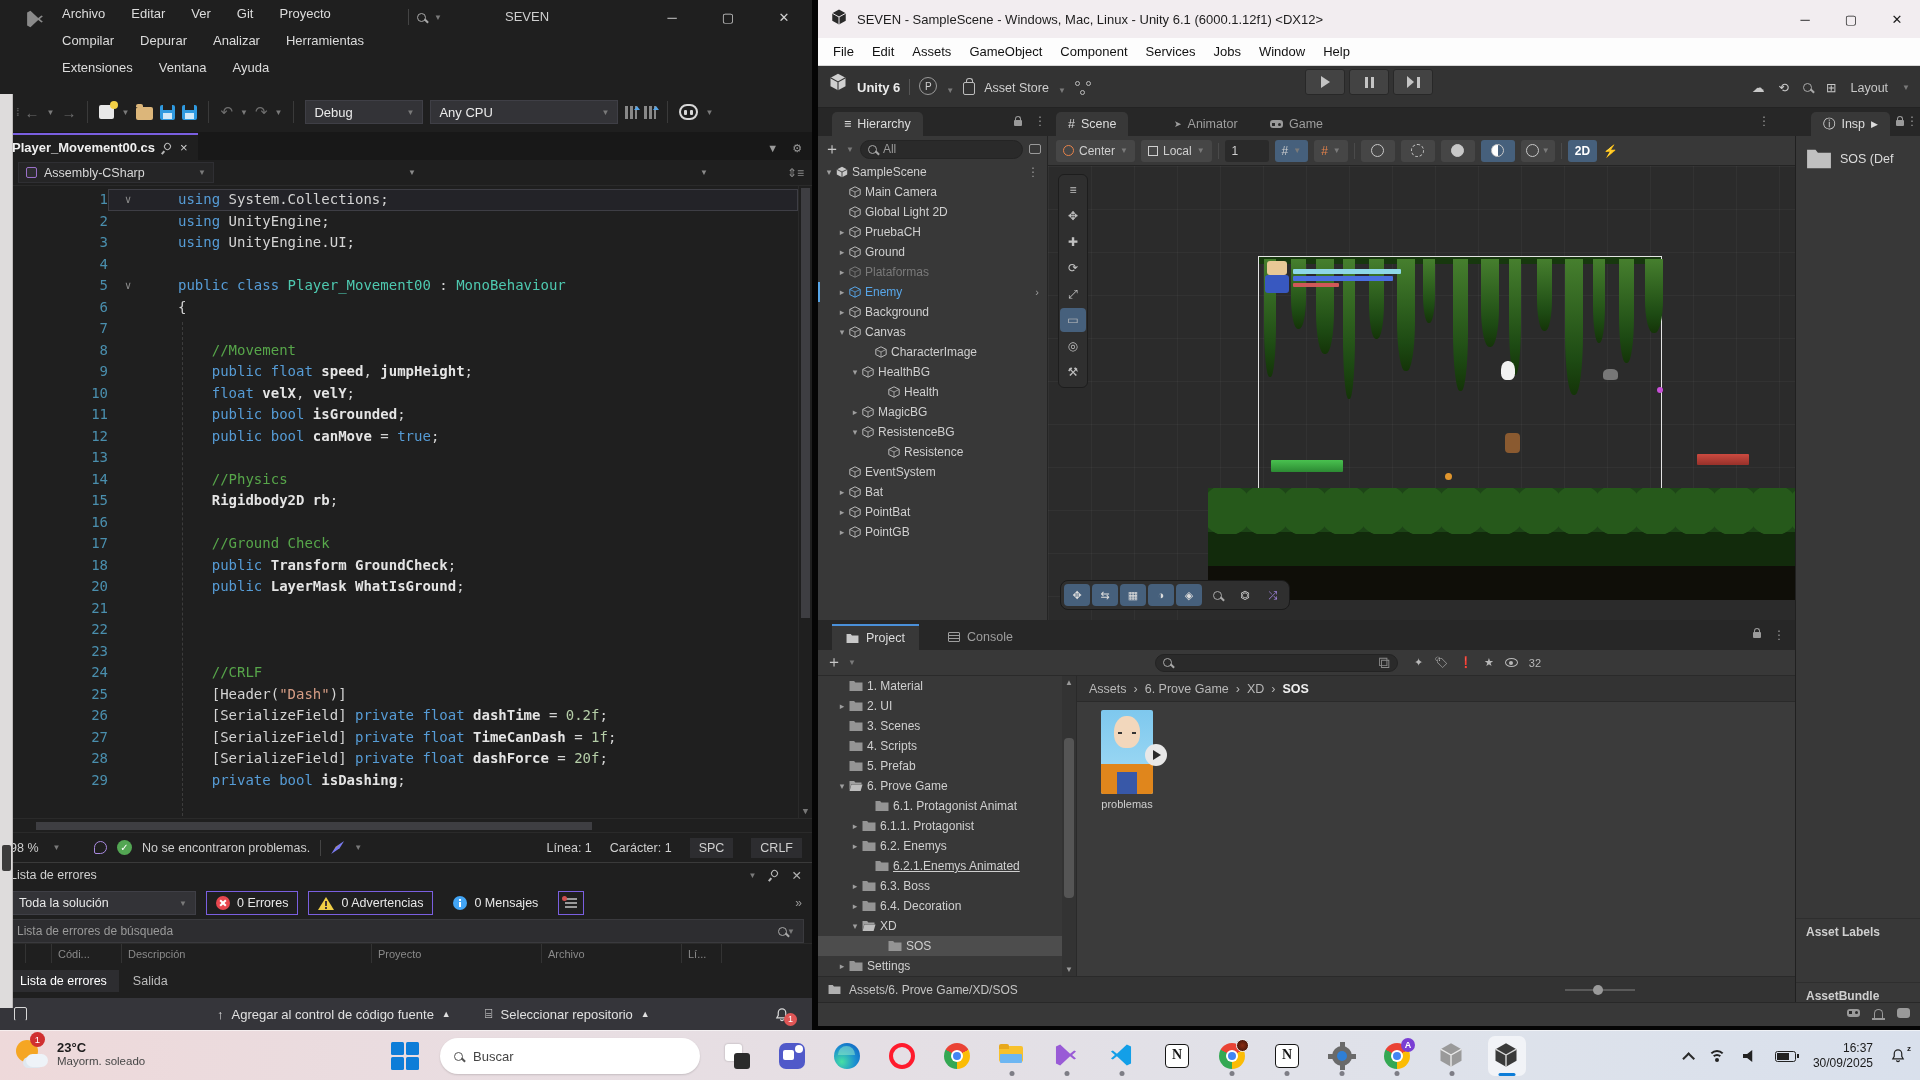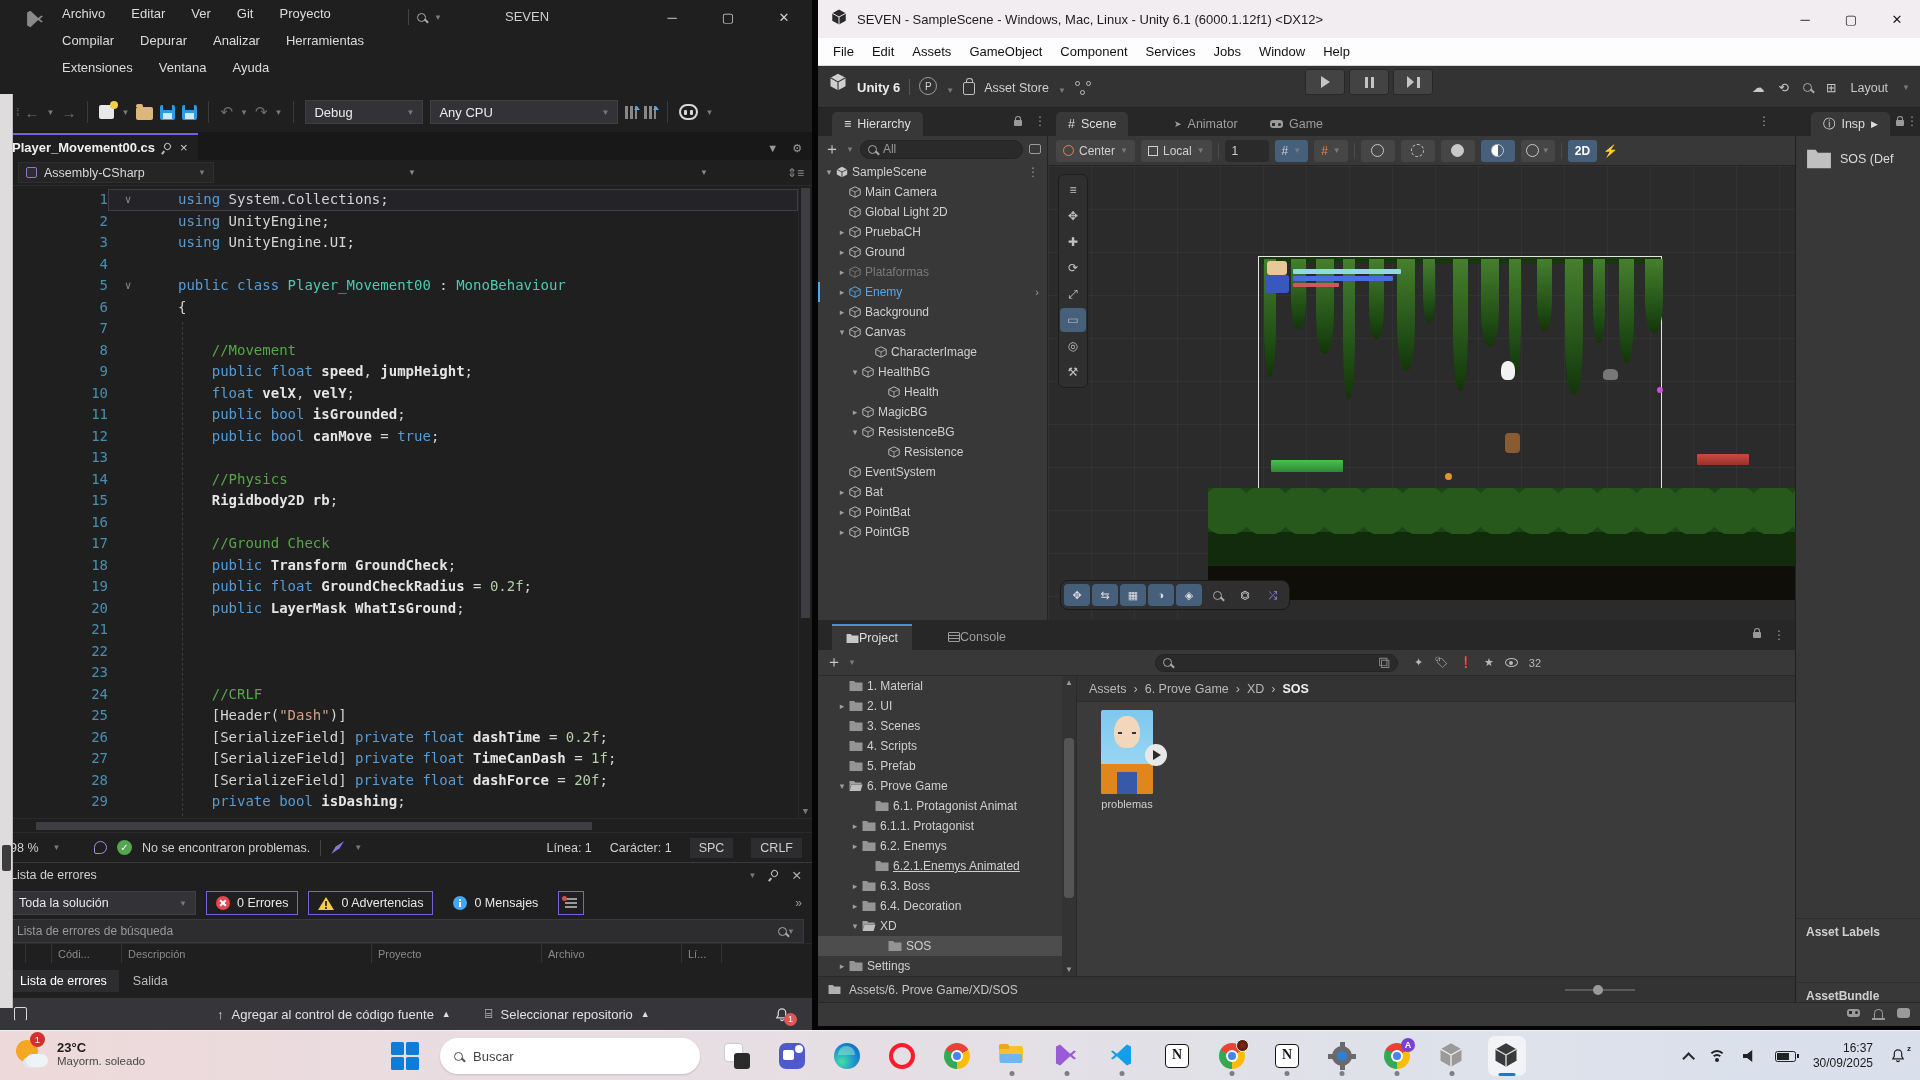--- a/index.html
+++ b/index.html
@@ -193,21 +193,21 @@
   .vine { position:absolute; top:2px; border-radius:0 0 45% 45%; background:linear-gradient(180deg,#467f2e,#1d4a13 75%,#143408); }
   .hbar { position:absolute; border-radius:1px; }
   .sprite { position:absolute; }
   #ground { position:absolute; left:160px; right:0; top:322px; height:132px;
     background:
       radial-gradient(circle 26px at 19px 22px, #26591b 97%, transparent) 0 0/39px 46px repeat-x,
       linear-gradient(#1d4517 0 44px, #122b0c 44px 78px, #0f0e08 78px 112px, #2b2b2b 112px);
   }
   #u-proj { position:absolute; left:0; top:620px; width:977px; height:382px; background:#383838; }
   .p-tabs { height:30px; background:#272727; position:relative; }
-  .p-tab { position:absolute; bottom:0; height:26px; display:flex; align-items:center; padding:0 14px; color:#9e9e9e; font-size:12.5px; border-radius:0;}
+  .p-tab { position:absolute; bottom:0; height:26px; display:flex; align-items:center; gap:7px; padding:0 14px; color:#9e9e9e; font-size:12.5px; border-radius:0;}
   .p-tab.active { background:#383838; color:#dcdcdc; border-top:2px solid var(--unity-tab-accent); }
   .p-tabs .rights { position:absolute; right:10px; top:8px; display:flex; gap:12px; }
   .consoleic { width:12px; height:10px; border:1.3px solid #9e9e9e; border-radius:1px; background:linear-gradient(transparent 2px,#9e9e9e 2px,#9e9e9e 3.3px,transparent 3.3px,transparent 5px,#9e9e9e 5px,#9e9e9e 6.3px,transparent 6.3px);}
   .p-tools { height:26px; background:#383838; border-bottom:1px solid #2a2a2a; position:relative; display:flex; align-items:center; padding:0 8px; gap:6px; color:#c8c8c8;}
   .p-search { position:absolute; left:337px; width:243px; height:18px; background:#2a2a2a; border:1px solid #232323; border-radius:9px; display:flex; align-items:center; padding:0 7px; gap:6px;}
   .p-icons { position:absolute; left:596px; display:flex; gap:11px; align-items:center; color:#b8b8b8; font-size:11px;}
   .eye { width:13px; height:9px; border:1.3px solid #b8b8b8; border-radius:50%; position:relative; }
   .eye::after { content:""; position:absolute; left:3.5px; top:1.5px; width:4px; height:4px; border-radius:50%; background:#b8b8b8; }
   #p-tree { position:absolute; left:0; top:56px; width:244px; bottom:26px; overflow:hidden; }
   .p-scroll { position:absolute; left:244px; top:56px; width:14px; bottom:26px; background:#333; }
@@ -386,21 +386,20 @@
           <div class="cl"><span class="ln">9</span><span class="rest"><span class="fold"></span><span class="codetxt"><span class="tok-kw">    public float </span><span class="tok-id">speed</span><span class="tok-pl">, </span><span class="tok-id">jumpHeight</span><span class="tok-pl">;</span></span></span></div>
           <div class="cl"><span class="ln">10</span><span class="rest"><span class="fold"></span><span class="codetxt"><span class="tok-kw">    float </span><span class="tok-id">velX</span><span class="tok-pl">, </span><span class="tok-id">velY</span><span class="tok-pl">;</span></span></span></div>
           <div class="cl"><span class="ln">11</span><span class="rest"><span class="fold"></span><span class="codetxt"><span class="tok-kw">    public bool </span><span class="tok-id">isGrounded</span><span class="tok-pl">;</span></span></span></div>
           <div class="cl"><span class="ln">12</span><span class="rest"><span class="fold"></span><span class="codetxt"><span class="tok-kw">    public bool </span><span class="tok-id">canMove</span><span class="tok-pl"> = </span><span class="tok-kw">true</span><span class="tok-pl">;</span></span></span></div>
           <div class="cl"><span class="ln">13</span><span class="rest"><span class="fold"></span><span class="codetxt"></span></span></div>
           <div class="cl"><span class="ln">14</span><span class="rest"><span class="fold"></span><span class="codetxt"><span class="tok-cm">    //Physics</span></span></span></div>
           <div class="cl"><span class="ln">15</span><span class="rest"><span class="fold"></span><span class="codetxt"><span class="tok-id">    Rigidbody2D rb</span><span class="tok-pl">;</span></span></span></div>
           <div class="cl"><span class="ln">16</span><span class="rest"><span class="fold"></span><span class="codetxt"></span></span></div>
           <div class="cl"><span class="ln">17</span><span class="rest"><span class="fold"></span><span class="codetxt"><span class="tok-cm">    //Ground Check</span></span></span></div>
           <div class="cl"><span class="ln">18</span><span class="rest"><span class="fold"></span><span class="codetxt"><span class="tok-kw">    public </span><span class="tok-id">Transform GroundCheck</span><span class="tok-pl">;</span></span></span></div>
-          <div class="cl"><span class="ln">19</span><span class="rest"><span class="fold"></span><span class="codetxt"><span class="tok-kw">    public float </span><span class="tok-id">GroundCheckRadius</span><span class="tok-pl"> = </span><span class="tok-num">0.2f</span><span class="tok-pl">;</span></span></span></div>
           <div class="cl"><span class="ln">20</span><span class="rest"><span class="fold"></span><span class="codetxt"><span class="tok-kw">    public </span><span class="tok-id">LayerMask WhatIsGround</span><span class="tok-pl">;</span></span></span></div>
           <div class="cl"><span class="ln">21</span><span class="rest"><span class="fold"></span><span class="codetxt"></span></span></div>
           <div class="cl"><span class="ln">22</span><span class="rest"><span class="fold"></span><span class="codetxt"></span></span></div>
           <div class="cl"><span class="ln">23</span><span class="rest"><span class="fold"></span><span class="codetxt"></span></span></div>
           <div class="cl"><span class="ln">24</span><span class="rest"><span class="fold"></span><span class="codetxt"><span class="tok-cm">    //CRLF</span></span></span></div>
           <div class="cl"><span class="ln">25</span><span class="rest"><span class="fold"></span><span class="codetxt"><span class="tok-pl">    [Header(</span><span class="tok-str">"Dash"</span><span class="tok-pl">)]</span></span></span></div>
           <div class="cl"><span class="ln">26</span><span class="rest"><span class="fold"></span><span class="codetxt"><span class="tok-pl">    [SerializeField] </span><span class="tok-kw">private float </span><span class="tok-id">dashTime</span><span class="tok-pl"> = </span><span class="tok-num">0.2f</span><span class="tok-pl">;</span></span></span></div>
           <div class="cl"><span class="ln">27</span><span class="rest"><span class="fold"></span><span class="codetxt"><span class="tok-pl">    [SerializeField] </span><span class="tok-kw">private float </span><span class="tok-id">TimeCanDash</span><span class="tok-pl"> = </span><span class="tok-num">1f</span><span class="tok-pl">;</span></span></span></div>
           <div class="cl"><span class="ln">28</span><span class="rest"><span class="fold"></span><span class="codetxt"><span class="tok-pl">    [SerializeField] </span><span class="tok-kw">private float </span><span class="tok-id">dashForce</span><span class="tok-pl"> = </span><span class="tok-num">20f</span><span class="tok-pl">;</span></span></span></div>
           <div class="cl"><span class="ln">29</span><span class="rest"><span class="fold"></span><span class="codetxt"><span class="tok-kw">    private bool </span><span class="tok-id">isDashing</span><span class="tok-pl">;</span></span></span></div>

